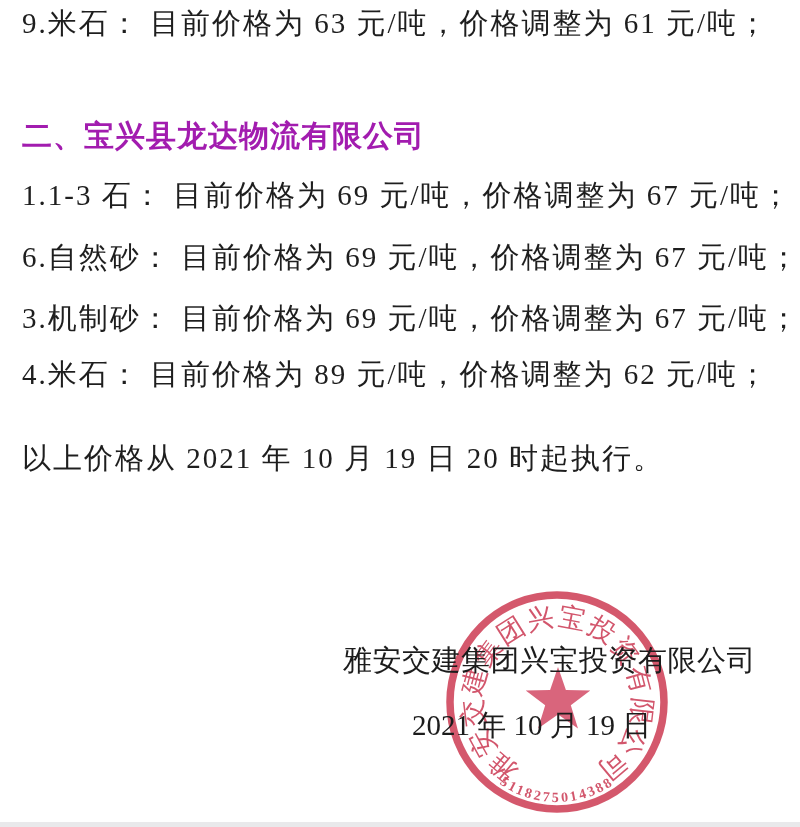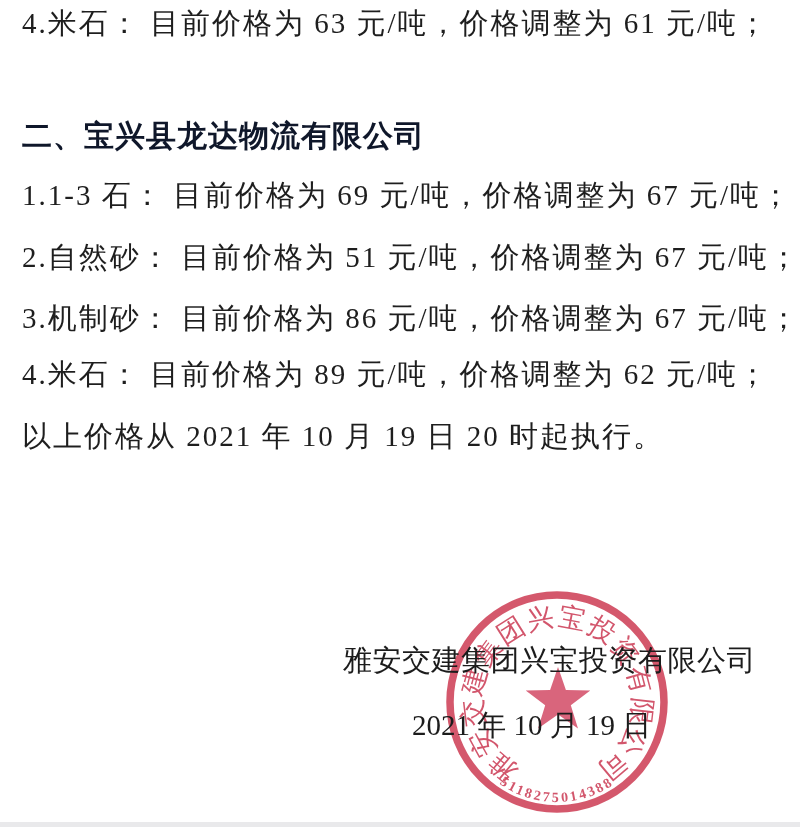--- a/index.html
+++ b/index.html
@@ -17,21 +17,21 @@
     font-size: 29px;
     line-height: 1.1;
     letter-spacing: 2px;
     white-space: pre;
     z-index: 2;
   }
   .doc-line.heading {
     font-weight: bold;
     font-size: 30px;
     letter-spacing: 1px;
-    color: #0f172a;
+    color: #a21caf;
   }
   .sig-line {
     position: absolute;
     font-size: 29px;
     line-height: 1.1;
     white-space: pre;
     z-index: 3;
     color: #1c1c1c;
   }
   #seal {
@@ -45,33 +45,33 @@
     position: absolute;
     left: 0; bottom: 0;
     width: 800px; height: 5px;
     background: #e9e9eb;
     z-index: 0;
   }
 </style>
 </head>
 <body>
 
-<div class="doc-line" style="top:8px">4.米石： 目前价格为 63 元/吨，价格调整为 61 元/吨；</div>
+<div class="doc-line" style="top:8px">9.米石： 目前价格为 63 元/吨，价格调整为 61 元/吨；</div>
 
 <div class="doc-line heading" style="top:119px">二、宝兴县龙达物流有限公司</div>
 
 <div class="doc-line" style="top:180px">1.1-3 石： 目前价格为 69 元/吨，价格调整为 67 元/吨；</div>
 
-<div class="doc-line" style="top:242px">2.自然砂： 目前价格为 51 元/吨，价格调整为 67 元/吨；</div>
+<div class="doc-line" style="top:242px">6.自然砂： 目前价格为 69 元/吨，价格调整为 67 元/吨；</div>
 
-<div class="doc-line" style="top:303px">3.机制砂： 目前价格为 86 元/吨，价格调整为 67 元/吨；</div>
+<div class="doc-line" style="top:303px">3.机制砂： 目前价格为 69 元/吨，价格调整为 67 元/吨；</div>
 
 <div class="doc-line" style="top:359px">4.米石： 目前价格为 89 元/吨，价格调整为 62 元/吨；</div>
 
-<div class="doc-line" style="top:421px">以上价格从 2021 年 10 月 19 日 20 时起执行。</div>
+<div class="doc-line" style="top:443px">以上价格从 2021 年 10 月 19 日 20 时起执行。</div>
 
 <div class="sig-line" style="left:343px; top:645px; letter-spacing:0.5px;">雅安交建集团兴宝投资有限公司</div>
 
 <div class="sig-line" style="left:412px; top:710px; letter-spacing:0px;">2021 年 10 月 19 日</div>
 
 <svg id="seal" viewBox="0 0 250 250" xmlns="http://www.w3.org/2000/svg">
   <defs>
     <path id="arcTop" d="M 87 190.8 A 76 76 0 1 1 163 190.8" fill="none"></path>
     <path id="arcBottom" d="M 60.7 201.6 A 100 100 0 0 0 189.3 201.6" fill="none"></path>
   </defs>

